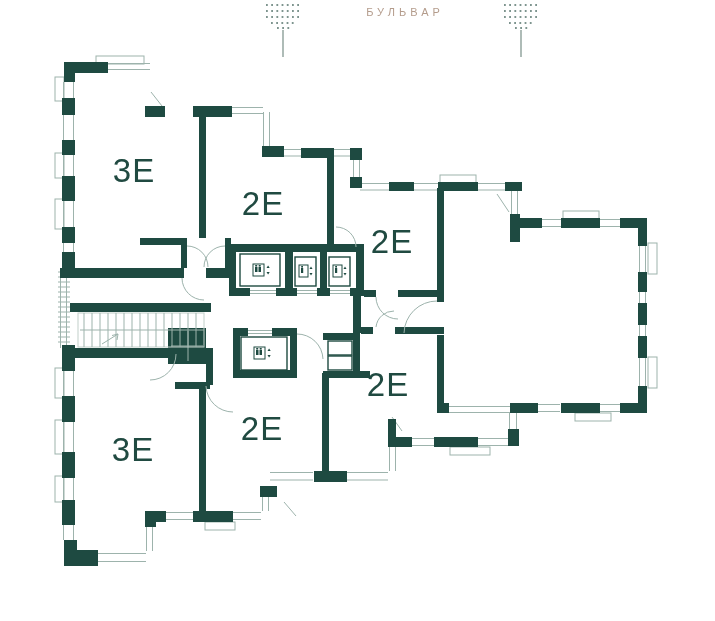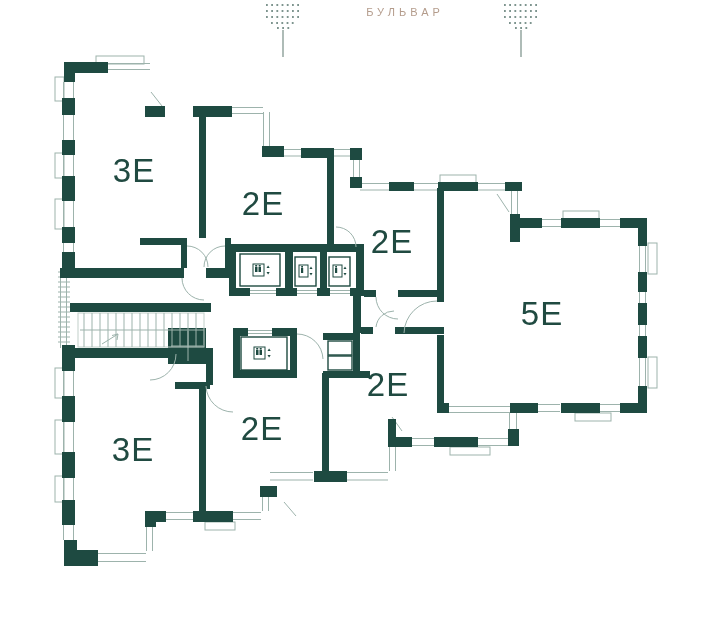--- a/index.html
+++ b/index.html
@@ -384,18 +384,17 @@
       <rect class="icon-dark" x="256.2" y="348" width="2" height="1.6"></rect>
       <rect class="icon-dark" x="259.7" y="348" width="2" height="1.6"></rect>
       <path class="icon-dark" d="M267.5,351 l1.6,-2.6 l1.6,2.6 z"></path>
       <path class="icon-dark" d="M267.5,355 l1.6,2.6 l1.6,-2.6 z"></path>
     </g>
   </svg>
 
   <div class="apt apt-0">3Е</div>
   <div class="apt apt-1">2Е</div>
   <div class="apt apt-2">2Е</div>
-  <div class="apt apt-3">5Е</div>
   <div class="apt apt-4">2Е</div>
   <div class="apt apt-5">2Е</div>
   <div class="apt apt-6">3Е</div>
 
 </div>
 
 </body></html>

